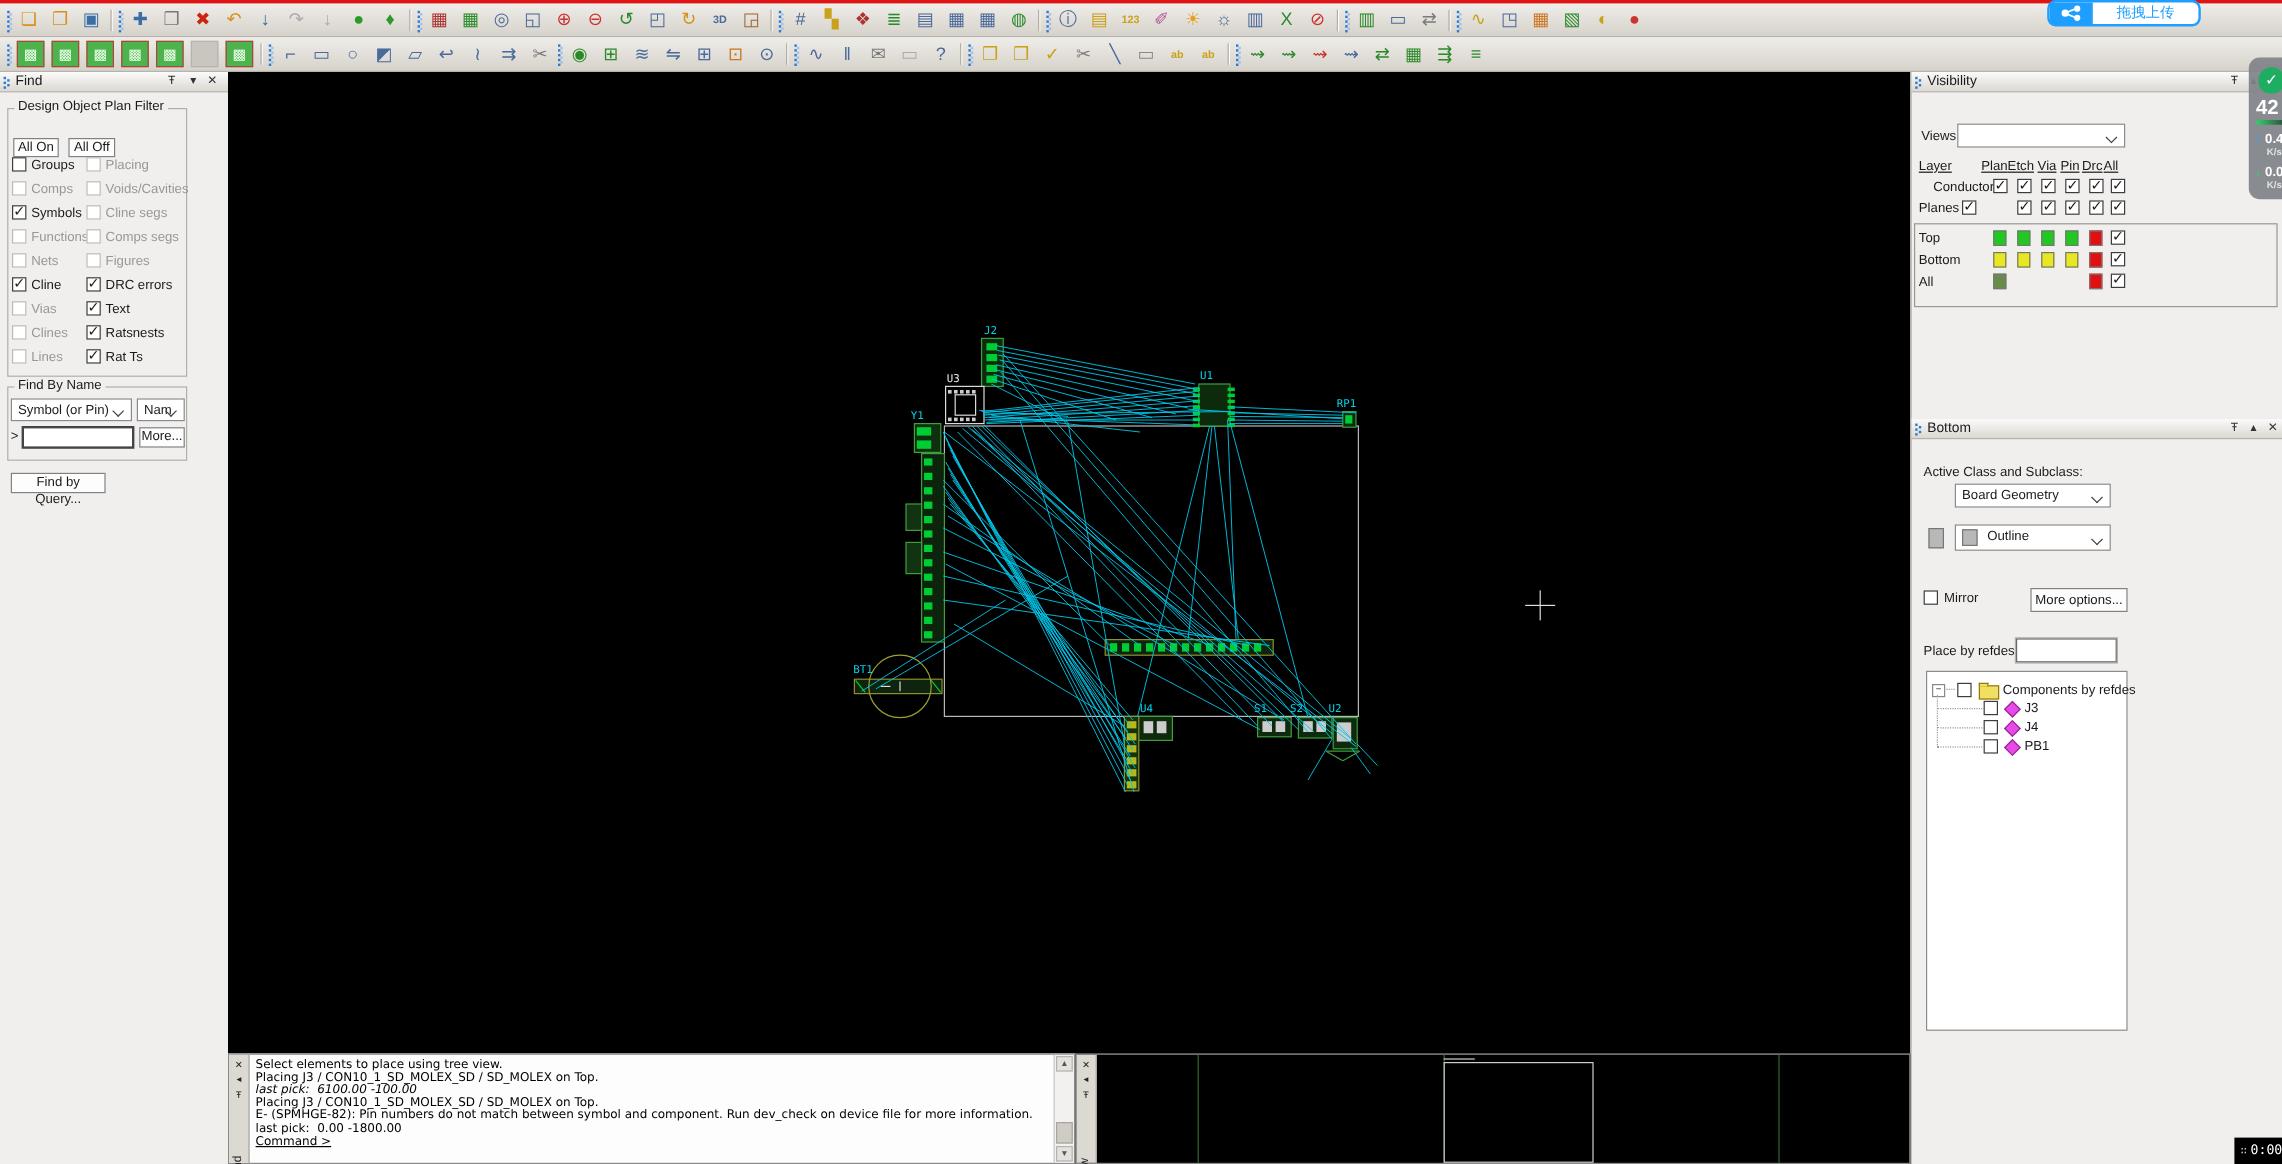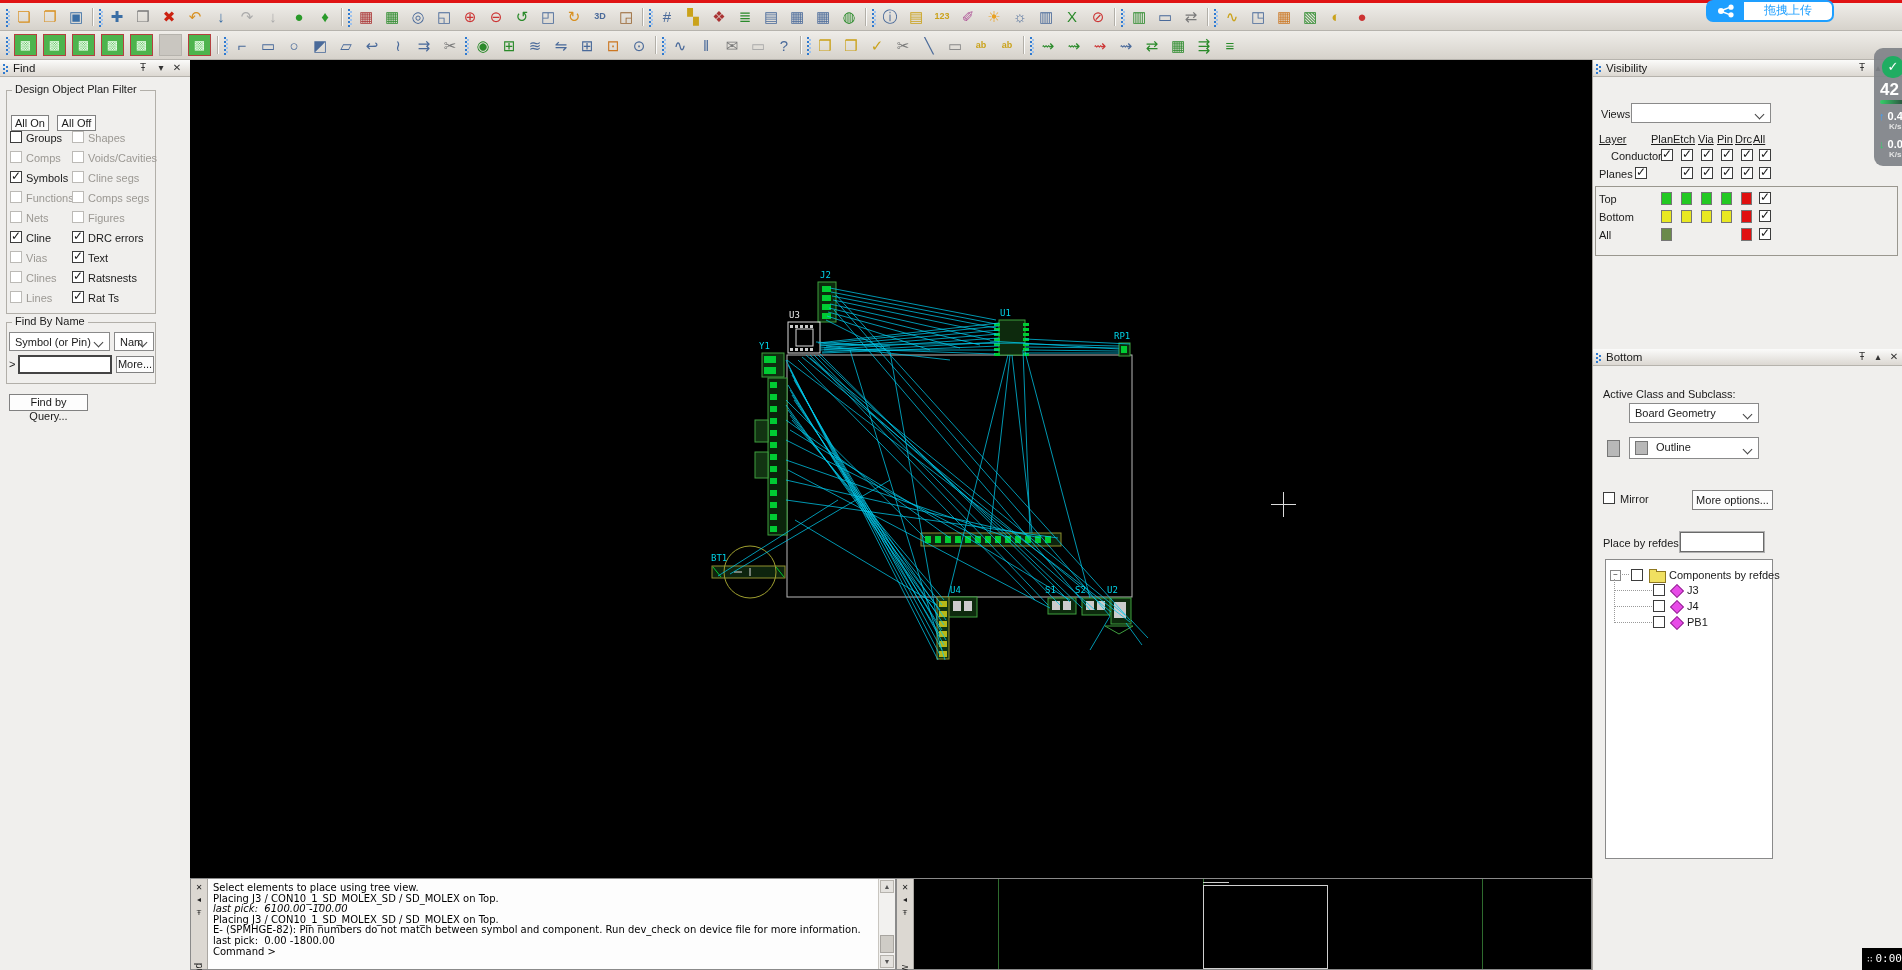--- a/index.html
+++ b/index.html
@@ -413,21 +413,21 @@
         <div class="lbl dis" style="left: 26px; top: 152px;">Nets</div>
         <div class="cb on" style="left: 10px; top: 171px;"></div>
         <div class="lbl" style="left: 26px; top: 172px;">Cline</div>
         <div class="cb dis" style="left: 10px; top: 191px;"></div>
         <div class="lbl dis" style="left: 26px; top: 192px;">Vias</div>
         <div class="cb dis" style="left: 10px; top: 211px;"></div>
         <div class="lbl dis" style="left: 26px; top: 212px;">Clines</div>
         <div class="cb dis" style="left: 10px; top: 231px;"></div>
         <div class="lbl dis" style="left: 26px; top: 232px;">Lines</div>
         <div class="cb dis" style="left: 72px; top: 71px;"></div>
-        <div class="lbl dis" style="left: 88px; top: 72px;">Shapes</div>
+        <div class="lbl dis" style="left: 88px; top: 72px;">Placing</div>
         <div class="cb dis" style="left: 72px; top: 91px;"></div>
         <div class="lbl dis" style="left: 88px; top: 92px;">Voids/Cavities</div>
         <div class="cb dis" style="left: 72px; top: 111px;"></div>
         <div class="lbl dis" style="left: 88px; top: 112px;">Cline segs</div>
         <div class="cb dis" style="left: 72px; top: 131px;"></div>
         <div class="lbl dis" style="left: 88px; top: 132px;">Comps segs</div>
         <div class="cb dis" style="left: 72px; top: 151px;"></div>
         <div class="lbl dis" style="left: 88px; top: 152px;">Figures</div>
         <div class="cb on" style="left: 72px; top: 171px;"></div>
         <div class="lbl" style="left: 88px; top: 172px;">DRC errors</div>
@@ -739,21 +739,21 @@
       <span class="stripicon" style="top:28px">Ŧ</span>
       <span class="vtext" style="top:84px">Command</span>
     </div>
     <div id="console-lines">
         <div class="cline" style="top: 3px;">Select elements to place using tree view.</div>
         <div class="cline" style="top: 13.6px;">Placing J3 / CON10_1_SD_MOLEX_SD / SD_MOLEX on Top.</div>
         <div class="cline" style="top: 24.2px; font-style: italic;">last pick:  6100.00 -100.00</div>
         <div class="cline" style="top: 34.8px;">Placing J3 / CON10_1_SD_MOLEX_SD / SD_MOLEX on Top.</div>
         <div class="cline" style="top: 45.4px;">E- (SPMHGE-82): Pin numbers do not match between symbol and component. Run dev_check on device file for more information.</div>
         <div class="cline" style="top: 56px;">last pick:  0.00 -1800.00</div>
-        <div class="cline" style="top: 66.6px;">Command &gt;</div>
+        <div class="cline" style="top: 66.6px; text-decoration: underline;">Command &gt;</div>
       </div>
     <div class="sb" style="right:0;top:0;bottom:0">
       <span class="sbarrow" style="top:1px">▲</span>
       <span class="sbarrow" style="bottom:1px">▼</span>
       <span class="sbthumb" style="top:56px;height:18px"></span>
     </div>
   </div>
 
   <div id="worldview">
     <div class="tabstrip">

